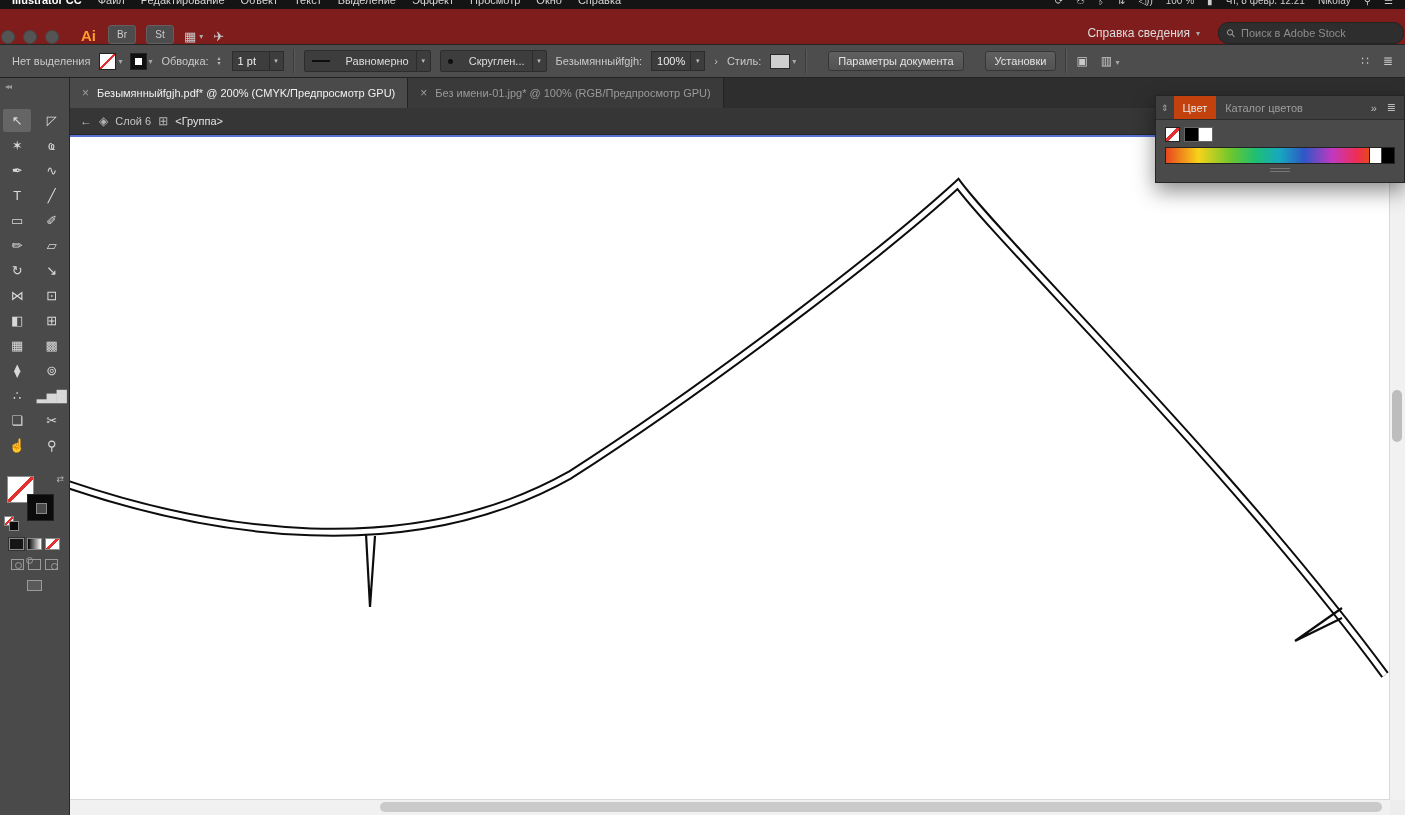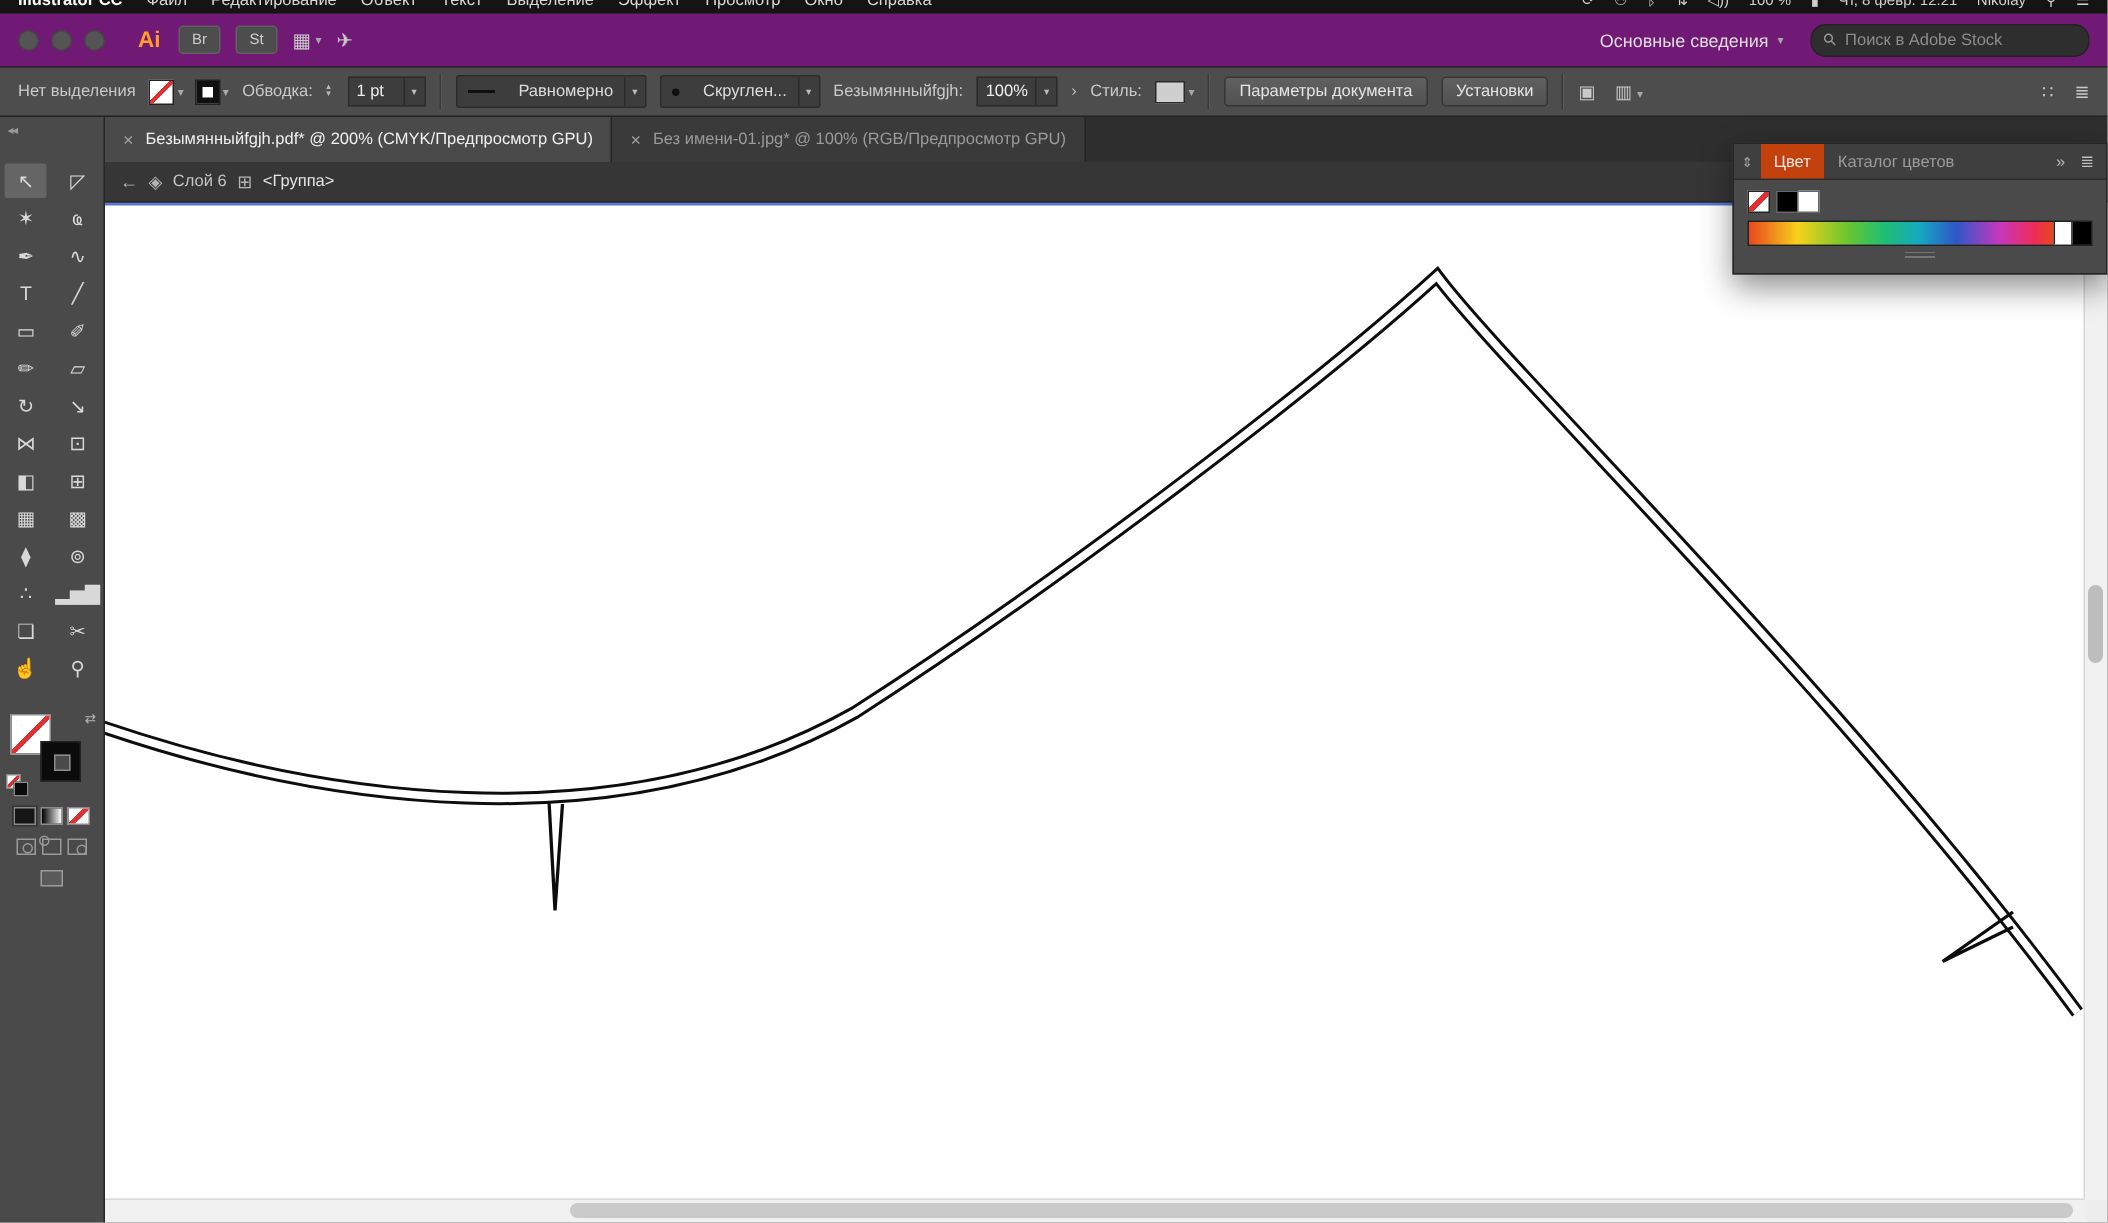--- a/index.html
+++ b/index.html
@@ -7,21 +7,21 @@
     width:1405px;height:815px;position:relative;overflow:hidden;
     background:#3c3c3c;font-family:"Liberation Sans",sans-serif;
     -webkit-font-smoothing:antialiased;
   }
   
   .menubar{position:absolute;top:0;left:0;width:100%;height:9px;background:#141414;overflow:hidden;z-index:60;}
   .menubar-inner{display:flex;align-items:center;gap:16px;padding:0 12px;margin-top:-6px;font-size:11px;color:#d6d6d6;white-space:nowrap;}
   .menubar-inner [data-bold="true"]{font-weight:bold;color:#fff;}
   .mb-status{margin-left:auto;display:flex;gap:13px;align-items:center;font-size:10px;color:#cfcfcf;}
   
-  .titlebar{position:absolute;top:9px;left:0;width:100%;height:36px;background:#701a75;border-bottom:1px solid #262626;display:flex;align-items:center;gap:10px;padding:0 12px;box-sizing:border-box;z-index:55;}
+  .titlebar{position:absolute;top:9px;left:0;width:100%;height:36px;background:#7f1d1d;border-bottom:1px solid #262626;display:flex;align-items:flex-end;gap:10px;padding:0 1px;box-sizing:border-box;z-index:55;}
   .lights{display:flex;gap:8px;margin-right:12px;}
   .light{width:12px;height:12px;border-radius:50%;background:#545454;border:1px solid #464646;}
   .ai-logo{color:#ff9c2a;font-weight:bold;font-size:15px;margin-right:2px;}
   .chip{height:17px;min-width:20px;padding:0 3px;background:#4d4d4d;border:1px solid #606060;border-radius:3px;color:#ccc;font-size:10px;display:flex;align-items:center;justify-content:center;}
   .tb-icon{color:#c9c9c9;font-size:13px;display:flex;align-items:center;gap:3px;}
   .caret{font-size:8px;color:#a8a8a8;}
   .tb-right{margin-left:auto;display:flex;align-items:center;gap:18px;}
   .workspace{color:#dedede;font-size:12px;display:flex;gap:6px;align-items:center;}
   .search-pill{width:168px;height:20px;border-radius:10px;background:#2e2e2e;border:1px solid #232323;display:flex;align-items:center;gap:6px;padding:0 8px;color:#8d8d8d;font-size:11px;}
   .search-pill .sicon{transform:rotate(-45deg);font-size:11px;color:#9a9a9a;}
@@ -33,21 +33,21 @@
   .stroke-swatch{width:15px;height:15px;box-sizing:border-box;border:4px solid #111;background:#fff;outline:1px solid #222;}
   .stepper{display:flex;flex-direction:column;line-height:5px;font-size:6px;color:#bbb;margin-right:2px;}
   .field-group{display:flex;align-items:stretch;height:18px;background:#3d3d3d;border:1px solid #2c2c2c;}
   .field-text{padding:0 5px;display:flex;align-items:center;color:#eee;min-width:26px;}
   .field-caret{width:13px;display:flex;align-items:center;justify-content:center;border-left:1px solid #2c2c2c;color:#bbb;font-size:7px;}
   .pill{display:flex;align-items:stretch;height:20px;background:#3d3d3d;border:1px solid #2c2c2c;border-radius:2px;}
   .pill .pbody{display:flex;align-items:center;gap:16px;padding:0 7px;}
   .wline{width:18px;height:2px;background:#0f0f0f;}
   .bdot{width:5px;height:5px;border-radius:50%;background:#0f0f0f;}
   .sep{width:1px;height:24px;background:#3a3a3a;border-right:1px solid #5a5a5a;}
-  .cb-btn{background:linear-gradient(#606060,#525252);border:1px solid #363636;border-radius:3px;color:#e4e4e4;font-size:11px;padding:3px 9px;white-space:nowrap;}
+  .cb-btn{background:linear-gradient(#606060,#525252);border:1px solid #363636;border-radius:3px;color:#e4e4e4;font-size:11px;padding:3px 9px;white-space:nowrap;margin-left:12px;}
   .style-swatch{width:18px;height:13px;background:#cfcfcf;border:1px solid #2b2b2b;}
   .cb-icons{display:flex;gap:13px;align-items:center;color:#c9c9c9;font-size:12px;}
   .cb-right{margin-left:auto;display:flex;gap:14px;align-items:center;color:#c9c9c9;font-size:12px;}
   
   .tabsrow{position:absolute;top:78px;left:70px;right:0;height:30px;background:#2e2e2e;display:flex;align-items:stretch;z-index:20;}
   .doc-tab{display:flex;align-items:center;gap:8px;padding:0 12px;background:#3a3a3a;border-right:1px solid #232323;font-size:11px;color:#9a9a9a;white-space:nowrap;}
   .doc-tab[data-active="true"]{background:#4a4a4a;color:#f0f0f0;}
   .tab-close{color:#9f9f9f;font-size:12px;}
   
   .breadcrumb{position:absolute;top:108px;left:70px;right:0;height:27px;background:#363636;border-bottom:1px solid #262626;display:flex;align-items:center;gap:7px;padding:0 10px;box-sizing:border-box;font-size:11px;color:#c4c4c4;z-index:20;}
@@ -176,21 +176,21 @@
   <span class="chip">St</span>
   <span class="tb-icon">
     <span>▦</span>
     <span class="caret">▾</span>
   </span>
   <span class="tb-icon">
     <span>✈</span>
   </span>
   <span class="tb-right">
     <span class="workspace">
-      <span>Основные сведения</span>
+      <span>Справка сведения</span>
       <span class="caret">▾</span>
     </span>
     <span class="search-pill">
       <span class="sicon">⚲</span>
       <span>Поиск в Adobe Stock</span>
     </span>
   </span>
 </div>
 
 <div class="controlbar">

